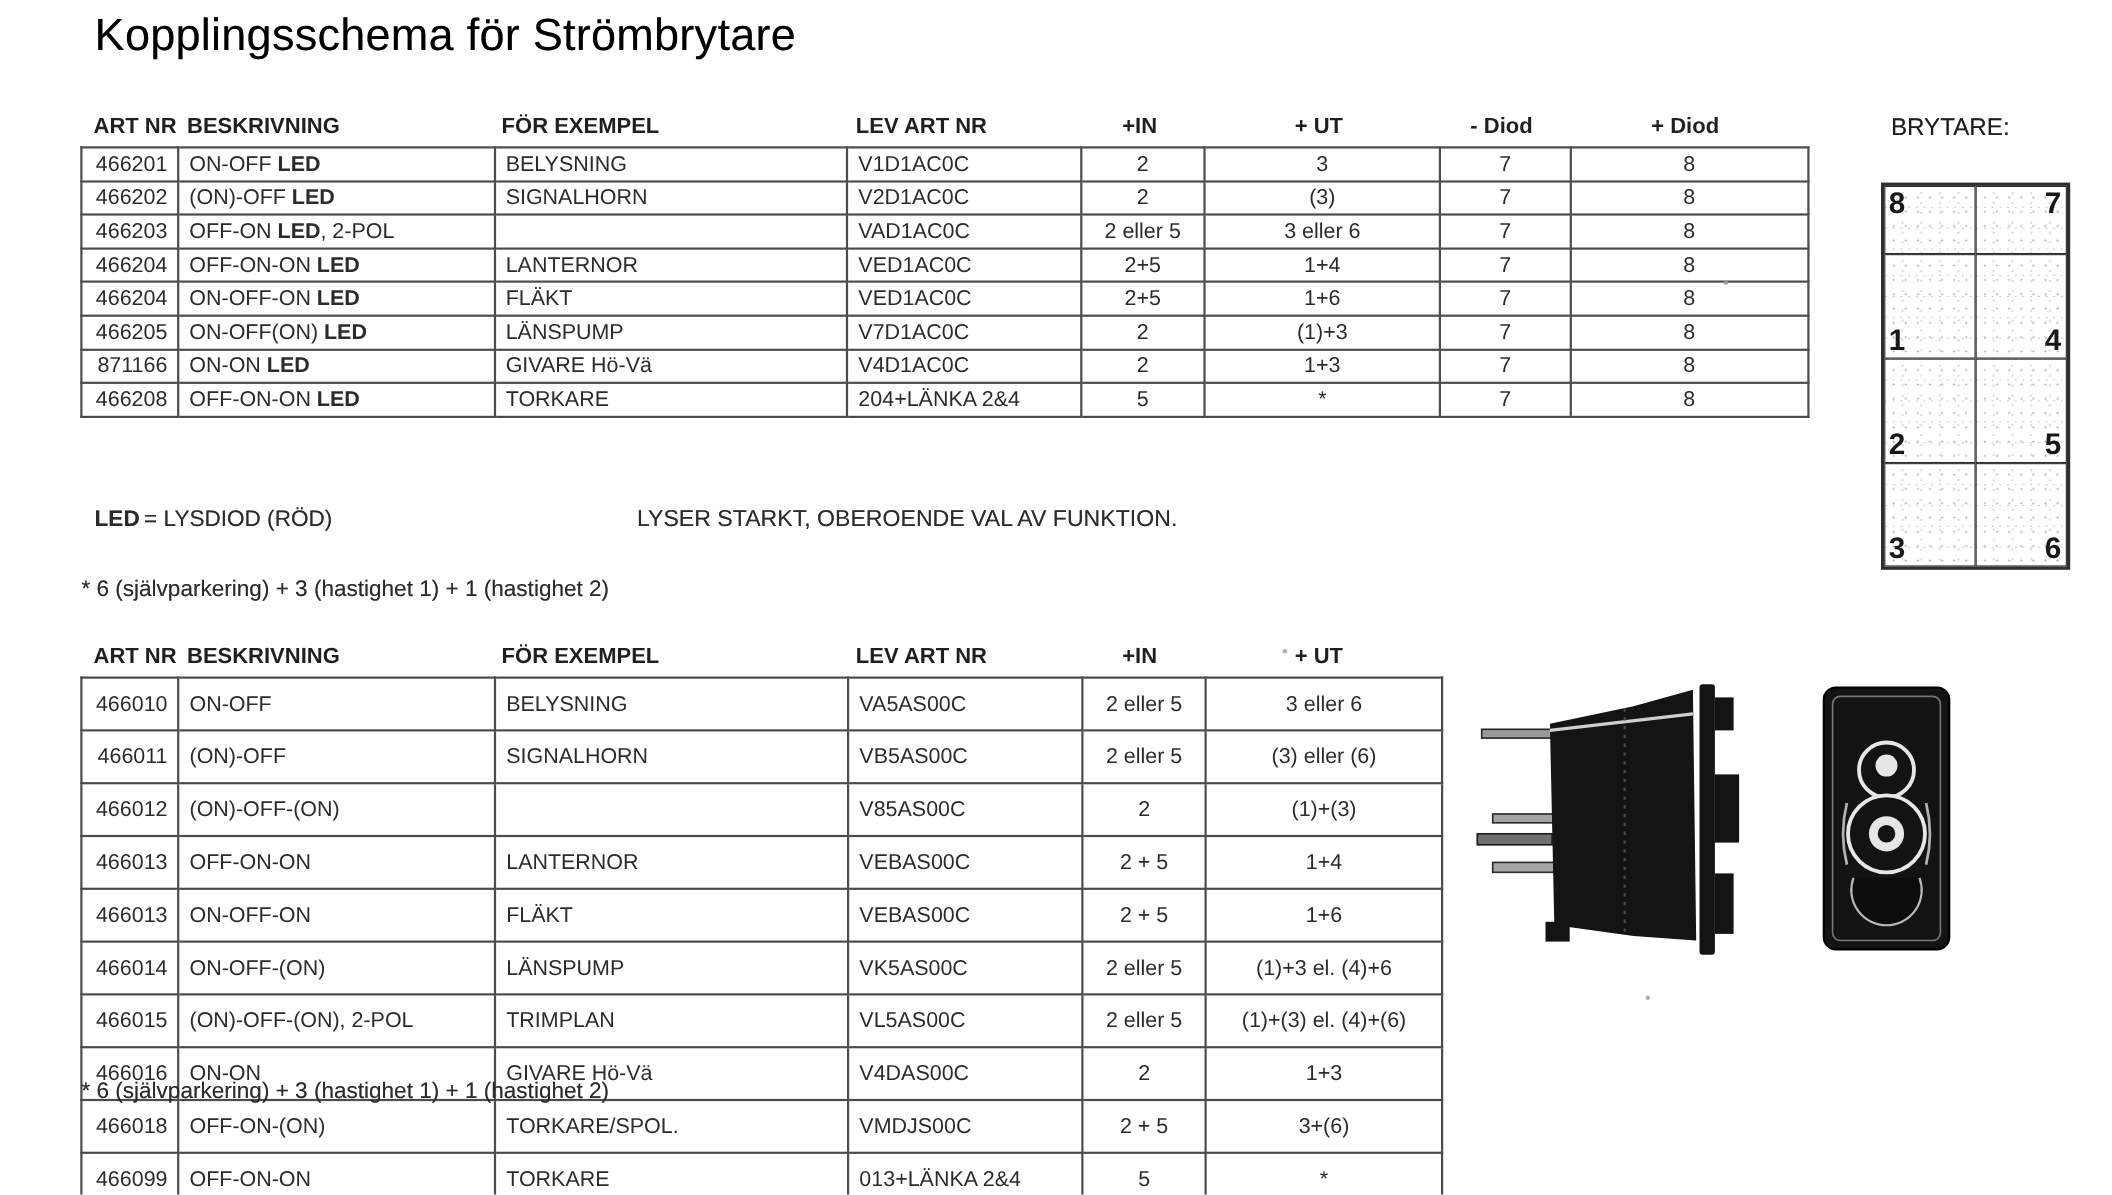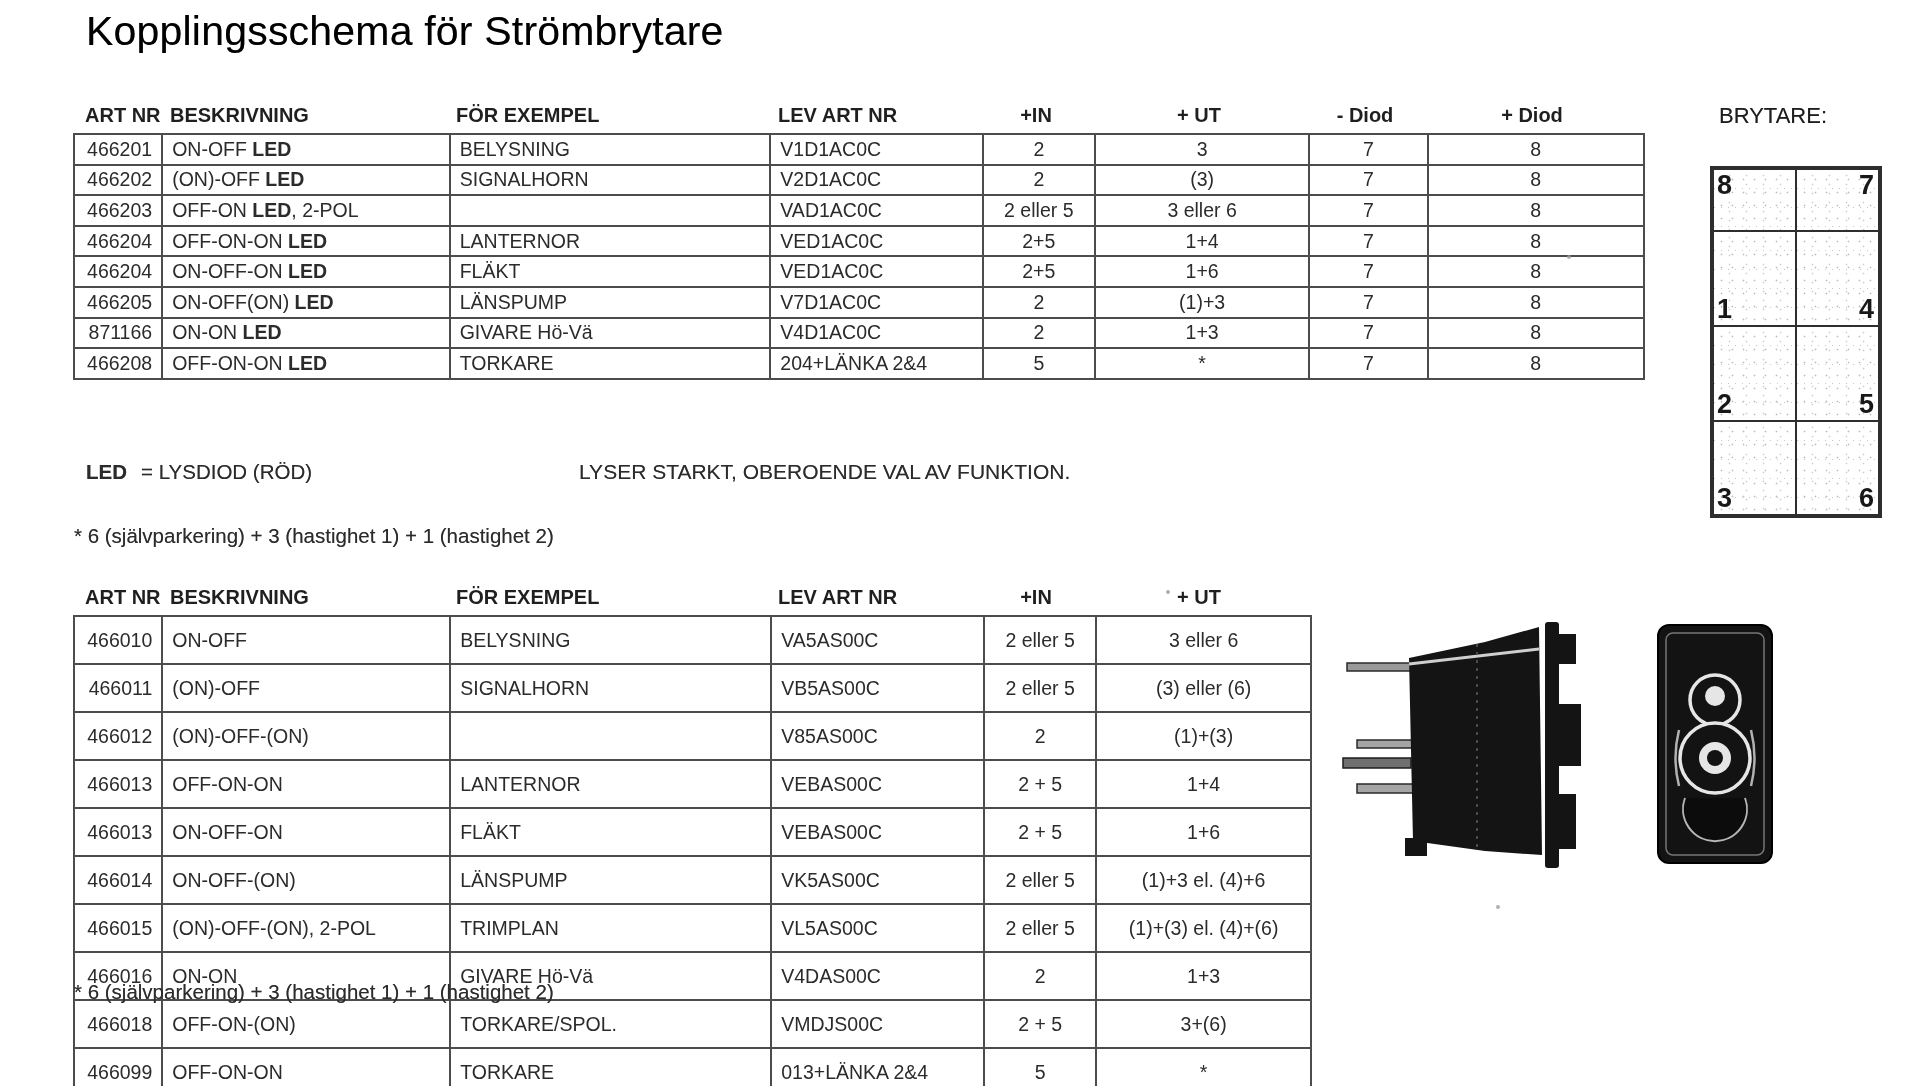--- a/index.html
+++ b/index.html
@@ -39,21 +39,21 @@
   #t1 td{height:30.6px}
   #t2 td{height:48px}
   .tbl td:nth-child(1){text-align:right;padding-right:9px}
   .tbl td:nth-child(2),.tbl td:nth-child(3),.tbl td:nth-child(4){text-align:left;padding-left:9px}
   .tbl td:nth-child(n+5){text-align:center;padding:0 1px}
   .tbl b{font-weight:bold}
 
   
   .led-note{position:absolute;left:86px;top:460px;font-size:20.5px;white-space:nowrap}
   .led-note .term{font-weight:bold}
-  .led-note .def{margin-left:14px}
+  .led-note .def{margin-left:4px}
   .led-detail{position:absolute;left:579px;top:460px;font-size:21px;white-space:nowrap}
   .footnote{position:absolute;left:74px;font-size:20.5px;white-space:nowrap}
   #fn1{top:524px}
   #fn2{top:980px}
 
   
   .bry-head{position:absolute;left:1719px;top:103px;font-size:22px;font-weight:normal;color:#1d1d1d;white-space:nowrap}
   #brytare-grid{
     position:absolute;left:1710px;top:166px;width:172px;height:352px;
     display:grid;grid-template-columns:1fr 1fr;grid-template-rows:62px 95px 95px 1fr;

